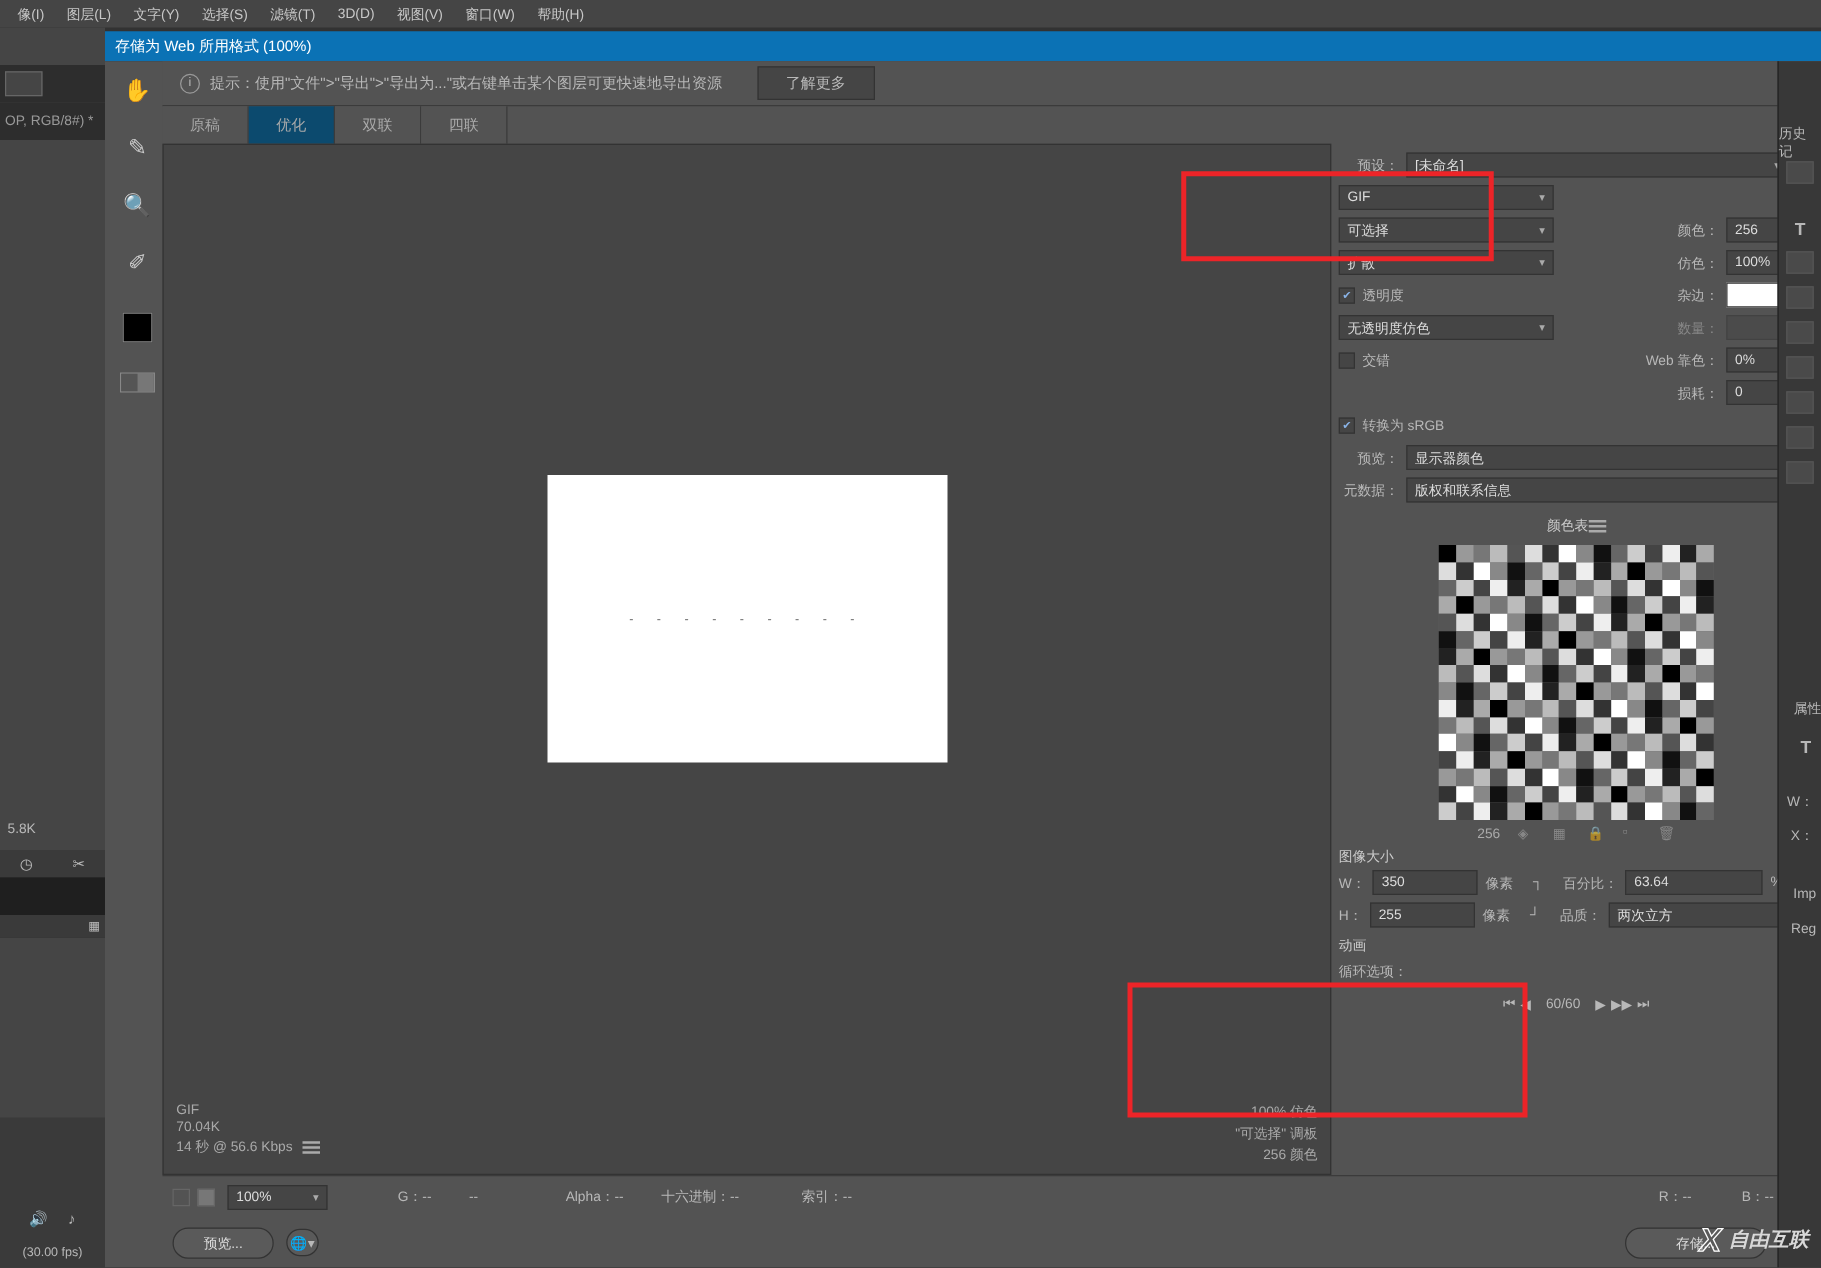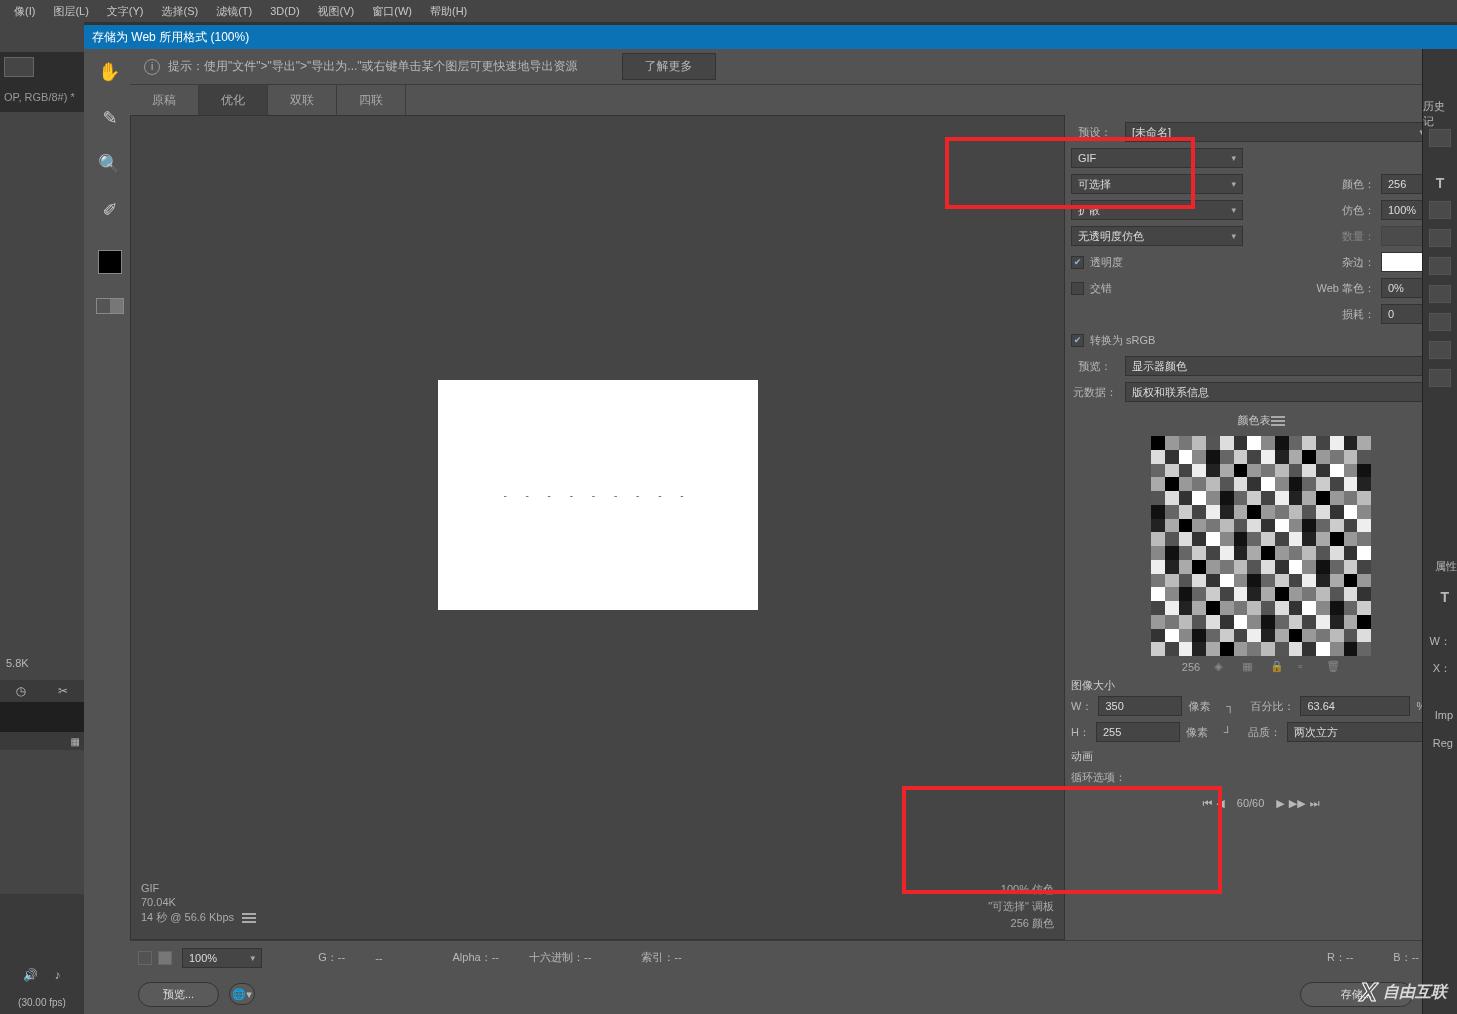--- a/index.html
+++ b/index.html
@@ -11,33 +11,33 @@
 .leftcol{position:absolute;left:0;top:22px;width:84px;bottom:0;background:#454545}
 .leftcol .docbar{height:30px;background:#2d2d2d;display:flex;align-items:center;padding-left:4px;font-size:11px;color:#999}
 .leftcol .docbar .dd{width:30px;height:20px;background:#454545;border:1px solid #666;margin-right:4px}
 .tool-strip{position:absolute;left:90px;top:58px;width:40px;display:flex;flex-direction:column;align-items:center;gap:18px;z-index:5}
 .tool-strip .tl{width:28px;height:28px;display:flex;align-items:center;justify-content:center;color:#ccc;font-size:18px}
 .swatch{width:24px;height:24px;background:#000;border:1px solid #888;margin-top:8px}
 .swatch2{width:28px;height:16px;border:1px solid #888;display:flex;margin-top:6px}
 .swatch2 div{flex:1}
 .infobar{display:flex;align-items:center;height:36px;padding:0 14px;gap:8px;background:#535353;border-bottom:1px solid #3b3b3b;margin-left:46px}
 .infobar .info-icon{width:16px;height:16px;border:1px solid #999;border-radius:50%;display:flex;align-items:center;justify-content:center;font-size:10px}
-.learn-btn{border:1px solid #333;background:#454545;padding:4px 22px;margin-left:36px}
+.learn-btn{border:1px solid #333;background:#454545;padding:4px 22px;margin-left:20px}
 .tabs{display:flex;height:30px;margin-left:46px}
 .tabs .tab{padding:0 22px;display:flex;align-items:center;background:#535353;color:#aaa;border-right:1px solid #3b3b3b}
-.tabs .tab.active{background:#404040}
+.tabs .tab.active{background:#0c4a6e}
 .workarea{display:flex;flex:1;margin-left:46px}
 .preview{flex:1;background:#454545;position:relative;border:1px solid #333;display:flex;flex-direction:column}
 .canvas-holder{flex:1;display:flex;align-items:center;justify-content:center}
 .canvas{background:#fff;width:320px;height:230px;display:flex;align-items:center;justify-content:center;color:#666;font-size:10px;letter-spacing:8px}
 .preview-footer{display:flex;justify-content:space-between;padding:6px 10px;font-size:11px;color:#aaa}
 .preview-footer .lf div{margin:2px 0}
 .optionspanel{width:392px;background:#535353;display:flex;flex-direction:column;padding:4px 6px 2px 6px;font-size:11px}
 .row{display:flex;align-items:center;height:26px;gap:6px}
-.lbl{min-width:48px;text-align:center}
+.lbl{min-width:48px;text-align:right}
 .select{background:#454545;border:1px solid #333;height:20px;display:flex;align-items:center;padding:0 6px;position:relative;color:#ddd}
 .select::after{content:"▾";position:absolute;right:6px;font-size:9px;color:#aaa}
 .inp{background:#454545;border:1px solid #333;height:20px;padding:0 6px;display:flex;align-items:center;color:#ddd}
 .chk{width:13px;height:13px;background:#454545;border:1px solid #333;display:flex;align-items:center;justify-content:center;font-size:9px;color:#8ab4e8}
 .chk.on::before{content:"✔"}
 .menu-icon{width:14px;height:10px;display:flex;flex-direction:column;justify-content:space-between}
 .menu-icon span{height:2px;background:#aaa}
 .sect{margin-top:4px}
 .sect-title{font-size:11px;color:#ccc;margin:4px 0}
 .colortable{width:220px;height:220px;background:#666;margin:4px auto;position:relative;display:grid;grid-template-columns:repeat(16,1fr);grid-template-rows:repeat(16,1fr)}
@@ -193,33 +193,33 @@
         <div class="select" style="width:172px">
             <span>扩散</span>
           </div>
         <div style="flex:1"></div>
         <span>仿色：</span>
         <div class="select" style="width:70px">
             <span>100%</span>
           </div>
       </div>
       <div class="row">
-        <div class="select" style="width:172px">
-            <span>无透明度仿色</span>
-          </div>
-        <div style="flex:1"></div>
-        <span style="opacity:.5">数量：</span>
-        <div class="select" style="width:70px;opacity:.5"></div>
-      </div>
-      <div class="row">
         <div class="chk on"></div>
         <span>透明度</span>
         <div style="flex:1"></div>
         <span>杂边：</span>
         <div class="select" style="width:70px;background:#fff"></div>
+      </div>
+      <div class="row">
+        <div class="select" style="width:172px">
+            <span>无透明度仿色</span>
+          </div>
+        <div style="flex:1"></div>
+        <span style="opacity:.5">数量：</span>
+        <div class="select" style="width:70px;opacity:.5"></div>
       </div>
       <div class="row">
         <div class="chk"></div>
         <span>交错</span>
         <div style="flex:1"></div>
         <span>Web 靠色：</span>
         <div class="select" style="width:70px">
             <span>0%</span>
           </div>
       </div>

